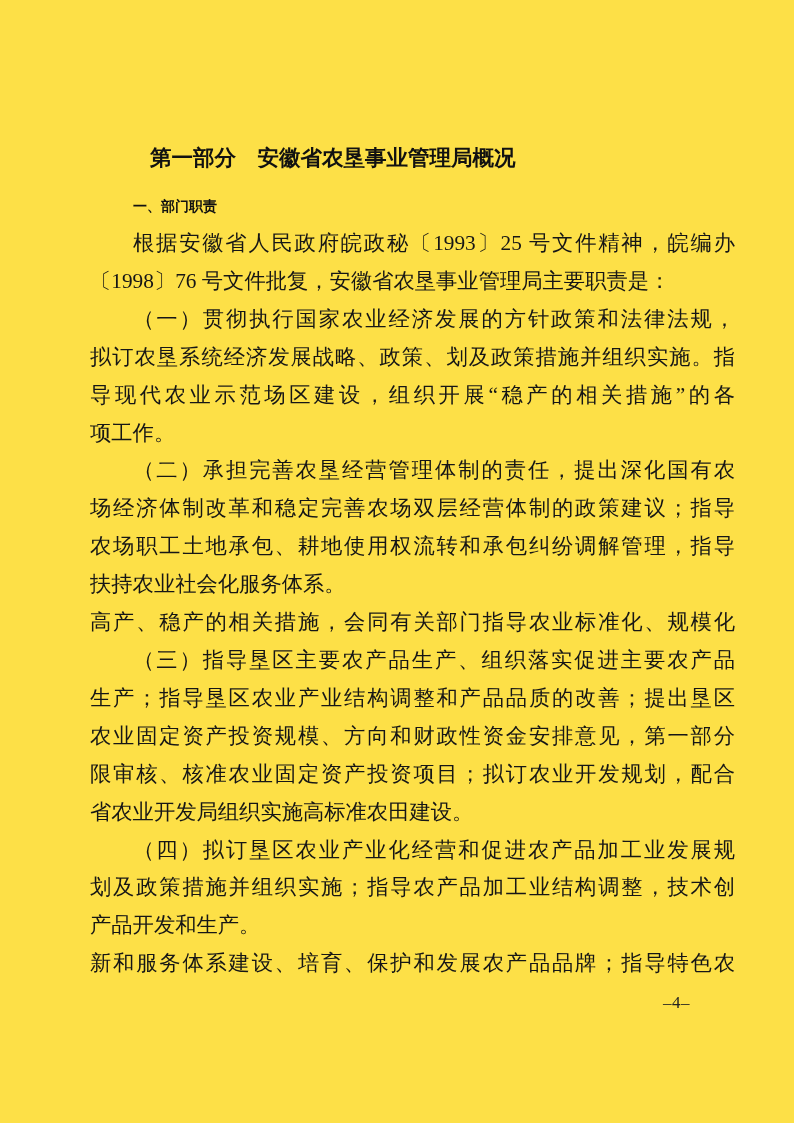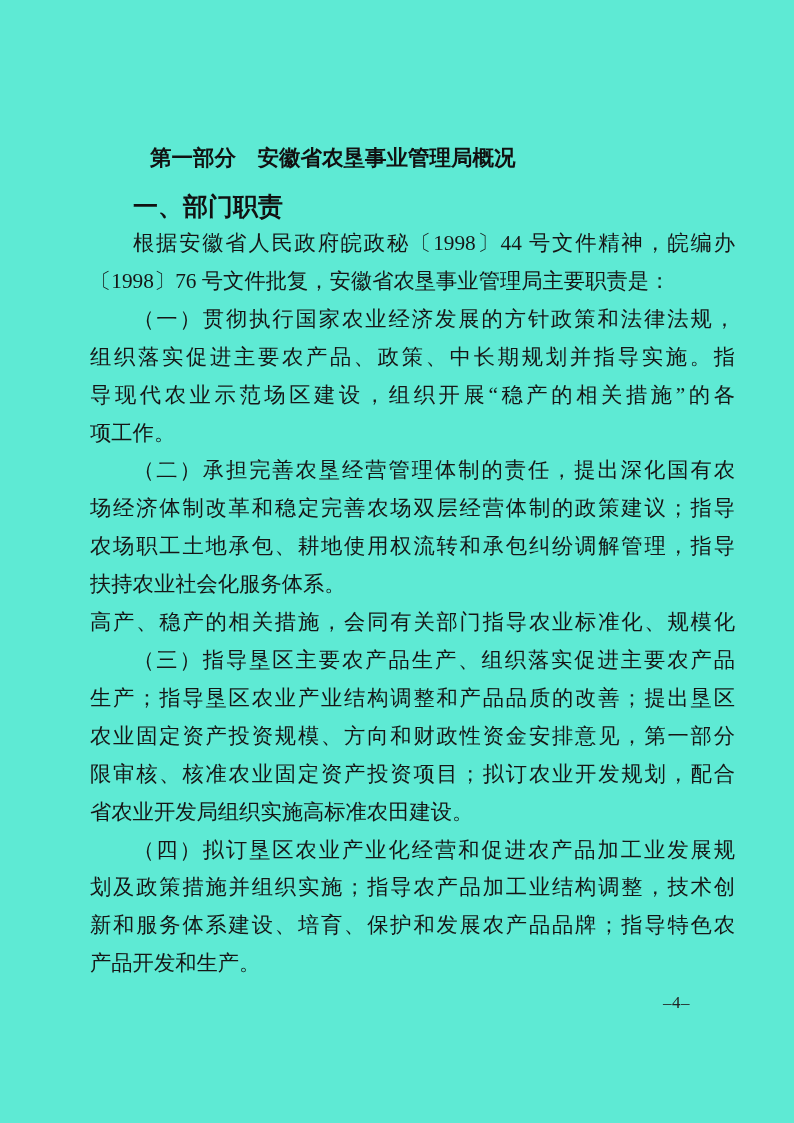--- a/index.html
+++ b/index.html
@@ -5,21 +5,21 @@
   html, body {
     margin: 0;
     padding: 0;
     background: #e8e8e8;
   }
   .page {
     position: relative;
     width: 794px;
     height: 1123px;
     margin: 0 auto;
-    background: #5eead4;
+    background: #fde047;
     color: #161616;
     font-family: "Liberation Serif", "DejaVu Serif", serif;
     overflow: hidden;
   }
   .doc-title {
     position: absolute;
     left: 150px;
     top: 144px;
     margin: 0;
     font-family: "Liberation Sans", "DejaVu Sans", sans-serif;
@@ -29,21 +29,21 @@
     color: #111111;
     white-space: nowrap;
   }
   .section-heading {
     position: absolute;
     left: 133px;
     top: 192px;
     margin: 0;
     font-family: "Liberation Sans", "DejaVu Sans", sans-serif;
     font-weight: bold;
-    font-size: 25px;
+    font-size: 14px;
     line-height: 28px;
     color: #111111;
     white-space: nowrap;
   }
   .doc-body {
     position: absolute;
     left: 90px;
     top: 225px;
     width: 645px;
     font-size: 21.3px;
@@ -72,35 +72,35 @@
     letter-spacing: 0.5px;
   }
 </style>
 </head>
 <body>
 
 <div class="page">
   <h1 class="doc-title">第一部分　安徽省农垦事业管理局概况</h1>
   <h2 class="section-heading">一、部门职责</h2>
   <div class="doc-body">
-      <div class="body-line first-line">根据安徽省人民政府皖政秘〔1998〕44 号文件精神，皖编办</div>
+      <div class="body-line first-line">根据安徽省人民政府皖政秘〔1993〕25 号文件精神，皖编办</div>
       <div class="body-line last-line">〔1998〕76 号文件批复，安徽省农垦事业管理局主要职责是：</div>
       <div class="body-line first-line">（一）贯彻执行国家农业经济发展的方针政策和法律法规，</div>
-      <div class="body-line">组织落实促进主要农产品、政策、中长期规划并指导实施。指</div>
+      <div class="body-line">拟订农垦系统经济发展战略、政策、划及政策措施并组织实施。指</div>
       <div class="body-line">导现代农业示范场区建设，组织开展“稳产的相关措施”的各</div>
       <div class="body-line last-line">项工作。</div>
       <div class="body-line first-line">（二）承担完善农垦经营管理体制的责任，提出深化国有农</div>
       <div class="body-line">场经济体制改革和稳定完善农场双层经营体制的政策建议；指导</div>
       <div class="body-line">农场职工土地承包、耕地使用权流转和承包纠纷调解管理，指导</div>
       <div class="body-line last-line">扶持农业社会化服务体系。</div>
       <div class="body-line">高产、稳产的相关措施，会同有关部门指导农业标准化、规模化</div>
       <div class="body-line first-line">（三）指导垦区主要农产品生产、组织落实促进主要农产品</div>
       <div class="body-line">生产；指导垦区农业产业结构调整和产品品质的改善；提出垦区</div>
       <div class="body-line">农业固定资产投资规模、方向和财政性资金安排意见，第一部分</div>
       <div class="body-line">限审核、核准农业固定资产投资项目；拟订农业开发规划，配合</div>
       <div class="body-line last-line">省农业开发局组织实施高标准农田建设。</div>
       <div class="body-line first-line">（四）拟订垦区农业产业化经营和促进农产品加工业发展规</div>
       <div class="body-line">划及政策措施并组织实施；指导农产品加工业结构调整，技术创</div>
+      <div class="body-line last-line">产品开发和生产。</div>
       <div class="body-line">新和服务体系建设、培育、保护和发展农产品品牌；指导特色农</div>
-      <div class="body-line last-line">产品开发和生产。</div>
     </div>
   <div class="page-number">–4–</div>
 </div>
 
 </body></html>

